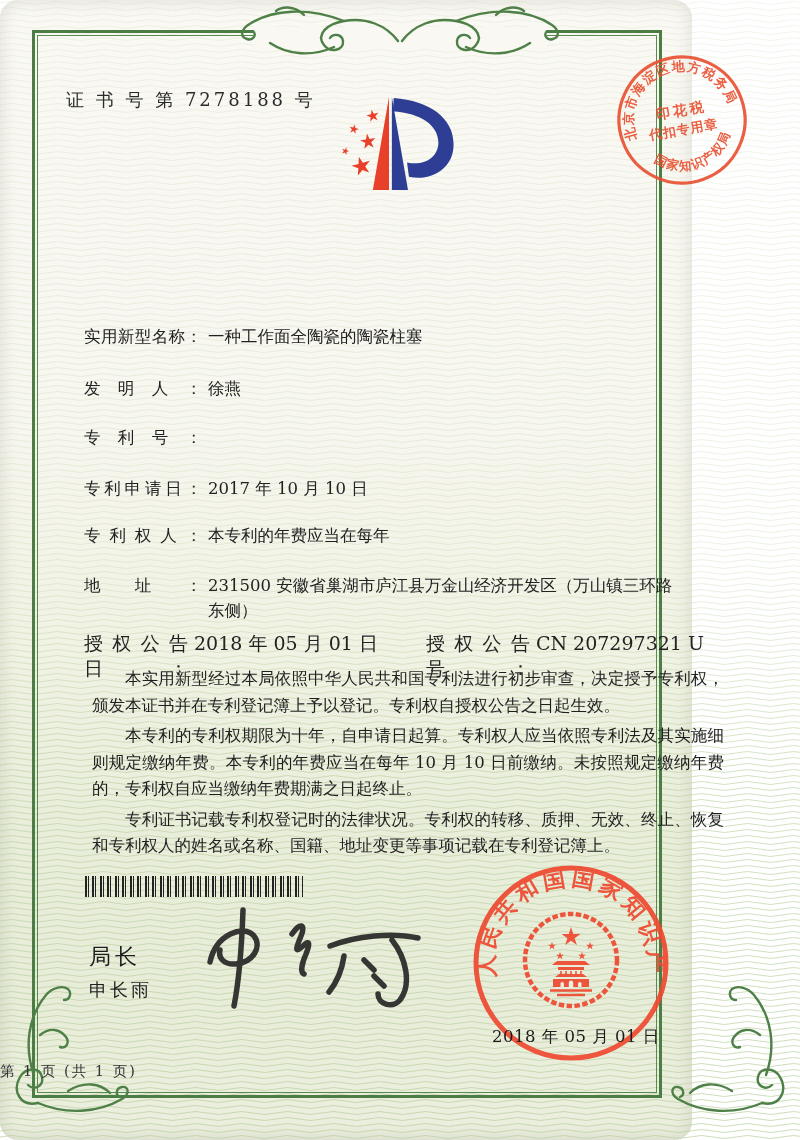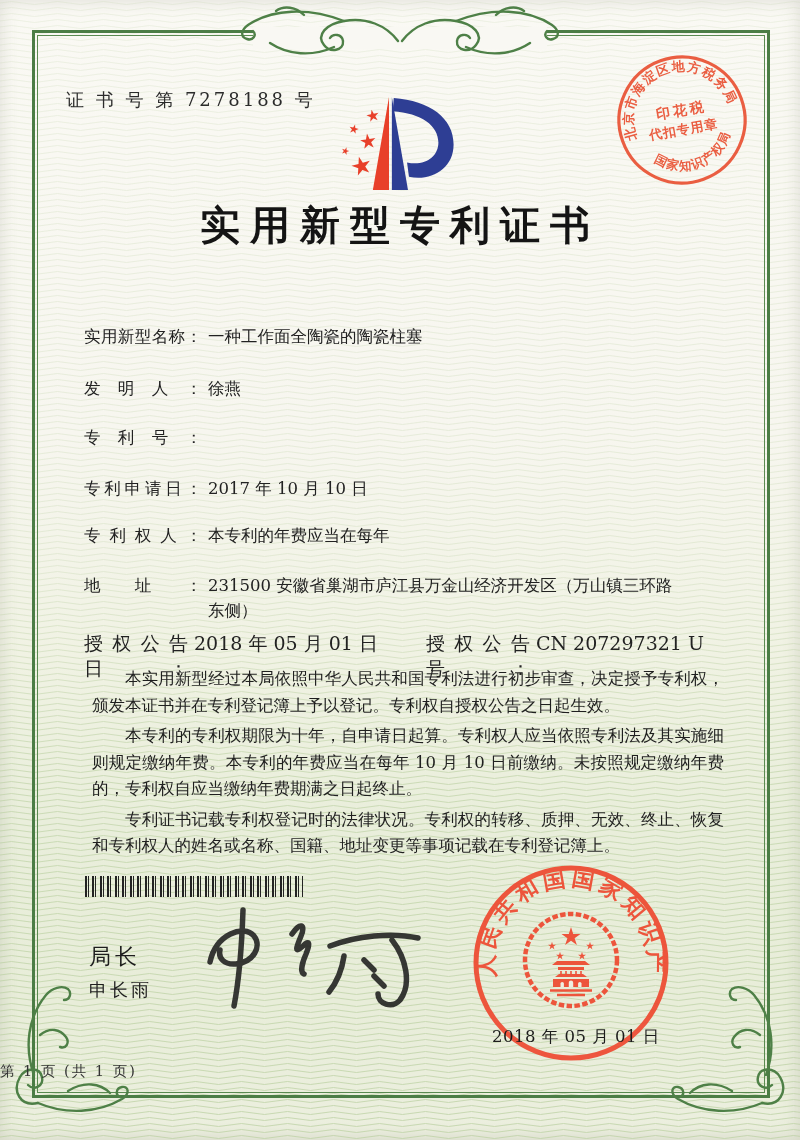--- a/index.html
+++ b/index.html
@@ -1,19 +1,19 @@
 <!DOCTYPE html>
 <html><head>
 <meta charset="utf-8">
 <style>
   html,body{margin:0;padding:0;width:800px;height:1140px;overflow:hidden;
     font-family:"DejaVu Serif","Liberation Serif",serif;}
-  .page{position:relative;width:800px;height:1140px;
+  .page{position:relative;width:692px;height:1140px;
     background:linear-gradient(180deg,#faf9f4 0%,#f7f6ef 38%,#f0f2e3 58%,#e9eedb 72%,#e8edd9 88%,#ecefdf 100%);
-    box-shadow:inset 0 0 18px rgba(90,90,70,.18);}
+    box-shadow:inset 0 0 18px rgba(90,90,70,.18);border-radius:18px;}
   svg{display:block}
   .waves{position:absolute;left:0;top:0;z-index:0}
   .frame{position:absolute;left:32px;top:30px;right:30px;bottom:42px;
     border:3px solid #4b7d45;z-index:1}
   .frame::after{content:"";position:absolute;inset:2px;border:1px solid #5a8a50}
   .ornament-top{position:absolute;left:235px;top:5px;z-index:2}
   .ornament-bl{position:absolute;left:10px;top:975px;z-index:2}
   .ornament-br{position:absolute;left:640px;top:975px;z-index:2}
   .cert-number{position:absolute;left:66px;top:88px;font-size:18px;letter-spacing:3px;color:#2b2b2b;z-index:3}
   .logo{position:absolute;left:332px;top:90px;z-index:3}
@@ -105,21 +105,20 @@
     <path d="M60,6 L43,104 L60,104 Z" fill="#e8402a"></path>
     <path d="M63,6 L63,104 L80,104 Z" fill="#2e3e94"></path>
     <path d="M65,7 C103,10 128,28 128,56 C128,82 104,95 81,90 L79,75 C98,79 112,69 112,54 C112,36 94,23 64,21 Z" fill="#2e3e94"></path>
     <use href="#starp" transform="translate(43,26) scale(0.68) rotate(-12)" fill="#e8402a"></use>
     <use href="#starp" transform="translate(23,40) scale(0.52) rotate(14)" fill="#e8402a"></use>
     <use href="#starp" transform="translate(38,53) scale(0.85) rotate(-8)" fill="#e8402a"></use>
     <use href="#starp" transform="translate(14,63) scale(0.42) rotate(18)" fill="#e8402a"></use>
     <use href="#starp" transform="translate(31,79) scale(1.05) rotate(-15)" fill="#e8402a"></use>
   </svg>
 
-  <div class="title">实用新型专利证书</div>
 
   <div class="fields">
     <div class="f-row" style="top:324px">
       <span class="f-label">实用新型名称：</span>
       <span class="f-value">一种工作面全陶瓷的陶瓷柱塞</span>
     </div>
     <div class="f-row" style="top:376px">
       <span class="f-label">发明人：</span>
       <span class="f-value">徐燕</span>
     </div>

